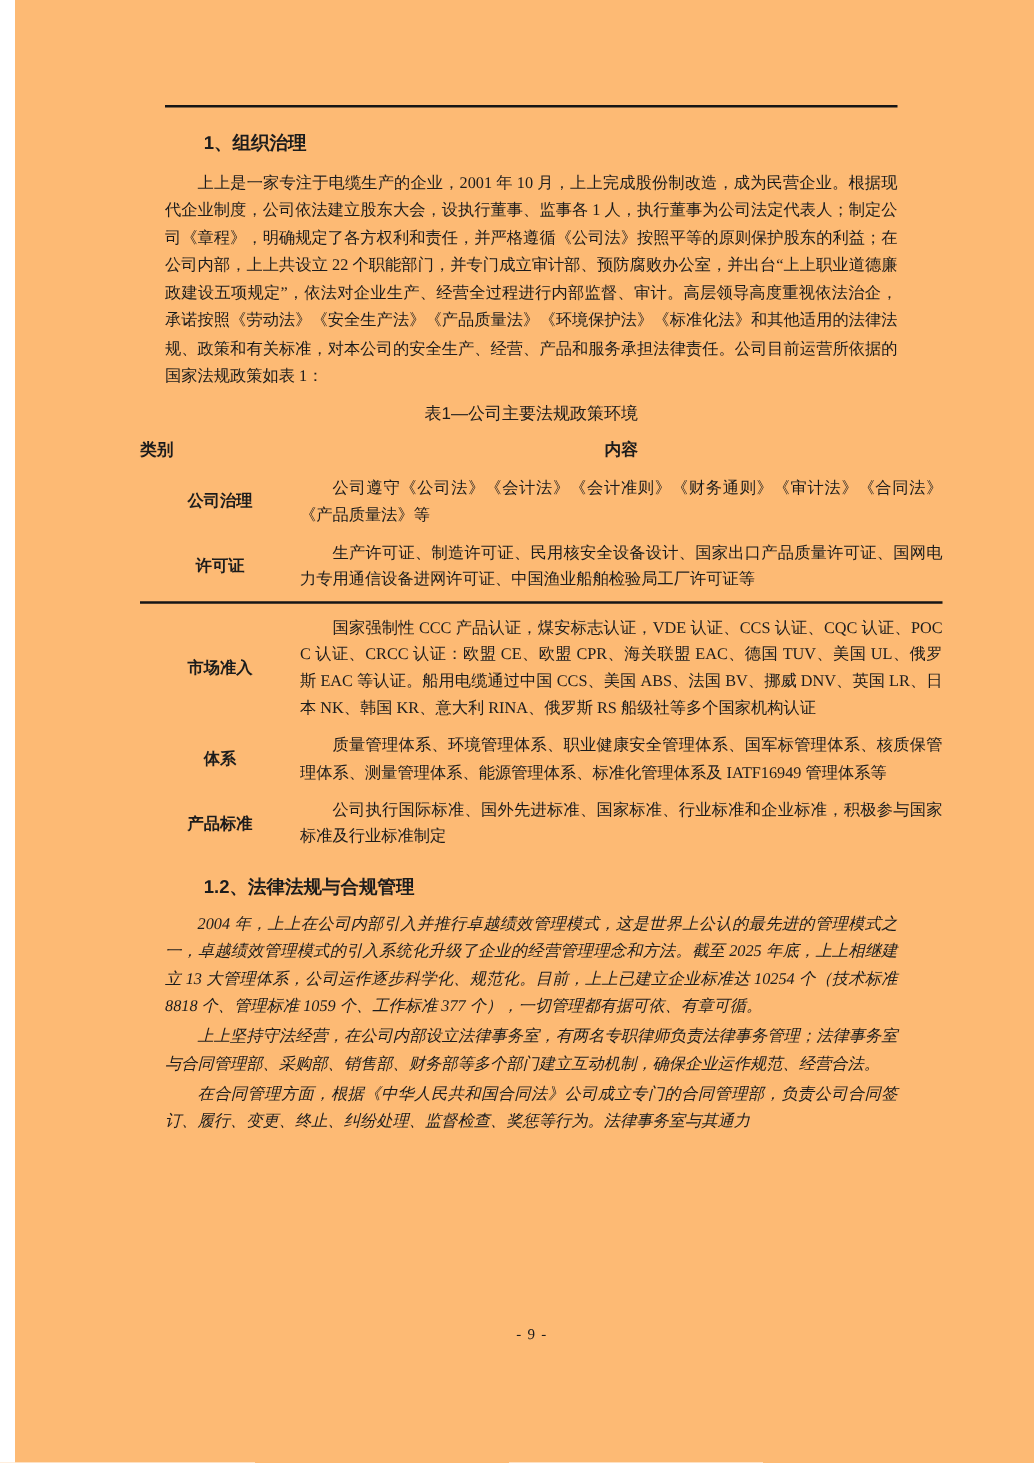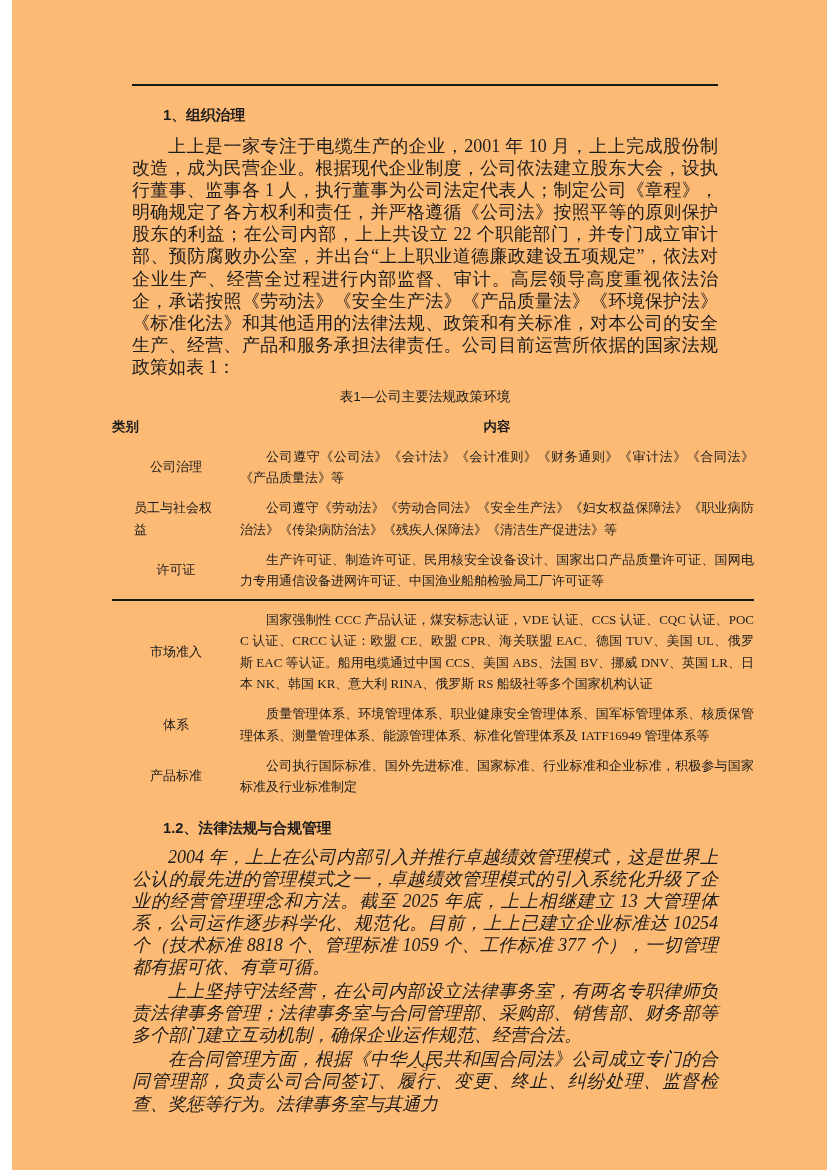--- a/index.html
+++ b/index.html
@@ -35,21 +35,21 @@
     font-size: 14.8px;
     line-height: 16px;
     padding-left: 31px;
     margin: 0;
   }
   .h-s1   { margin-top: 21px; }
   .h-s11  { margin-top: 16px; }
   .h-s12  { margin-top: 18px; }
   .para {
     margin: 0;
-    font-size: 18px;
+    font-size: 13px;
     line-height: 22.1px;
     text-align: justify;
     text-indent: 2em;
     word-break: break-all;
   }
   .p-first { margin-top: 12px; }
   .p-s12a  { margin-top: 10px; font-style: italic; }
   .p-follow{ margin-top: 2px; font-style: italic; }
   .table-title {
     margin-top: 11px;
@@ -84,21 +84,22 @@
   th.cont {
     font-family: "Liberation Sans", "DejaVu Sans", sans-serif;
     font-weight: 700;
     font-size: 13.4px;
     text-align: center;
   }
   td.cat { text-align: center; }
   td.cat .cat-inner {
     display: inline-block;
     max-width: 84px;
-    text-align: left;
+    text-align: right;
+    font-weight: bold;
   }
   td.cont {
     text-align: justify;
     text-indent: 2em;
     word-break: break-all;
     padding-right: 2px;
   }
   tr.page-split td {
     border-bottom: 2.2px solid #161616;
     padding-bottom: 7px;
@@ -138,24 +139,20 @@
         <tr>
           <th class="cat">类别</th>
           <th class="cont">内容</th>
         </tr>
       </thead>
       <tbody>
         <tr>
           <td class="cat"><span class="cat-inner">公司治理</span></td>
           <td class="cont">公司遵守《公司法》《会计法》《会计准则》《财务通则》《审计法》《合同法》《产品质量法》等</td>
         </tr>
-        <tr>
-          <td class="cat"><span class="cat-inner">员工与社会权益</span></td>
-          <td class="cont">公司遵守《劳动法》《劳动合同法》《安全生产法》《妇女权益保障法》《职业病防治法》《传染病防治法》《残疾人保障法》《清洁生产促进法》等</td>
-        </tr>
         <tr class="page-split">
           <td class="cat"><span class="cat-inner">许可证</span></td>
           <td class="cont">生产许可证、制造许可证、民用核安全设备设计、国家出口产品质量许可证、国网电力专用通信设备进网许可证、中国渔业船舶检验局工厂许可证等</td>
         </tr>
         <tr class="after-split">
           <td class="cat"><span class="cat-inner">市场准入</span></td>
           <td class="cont">国家强制性 CCC 产品认证，煤安标志认证，VDE 认证、CCS 认证、CQC 认证、POCC 认证、CRCC 认证：欧盟 CE、欧盟 CPR、海关联盟 EAC、德国 TUV、美国 UL、俄罗斯 EAC 等认证。船用电缆通过中国 CCS、美国 ABS、法国 BV、挪威 DNV、英国 LR、日本 NK、韩国 KR、意大利 RINA、俄罗斯 RS 船级社等多个国家机构认证</td>
         </tr>
         <tr>
           <td class="cat"><span class="cat-inner">体系</span></td>

